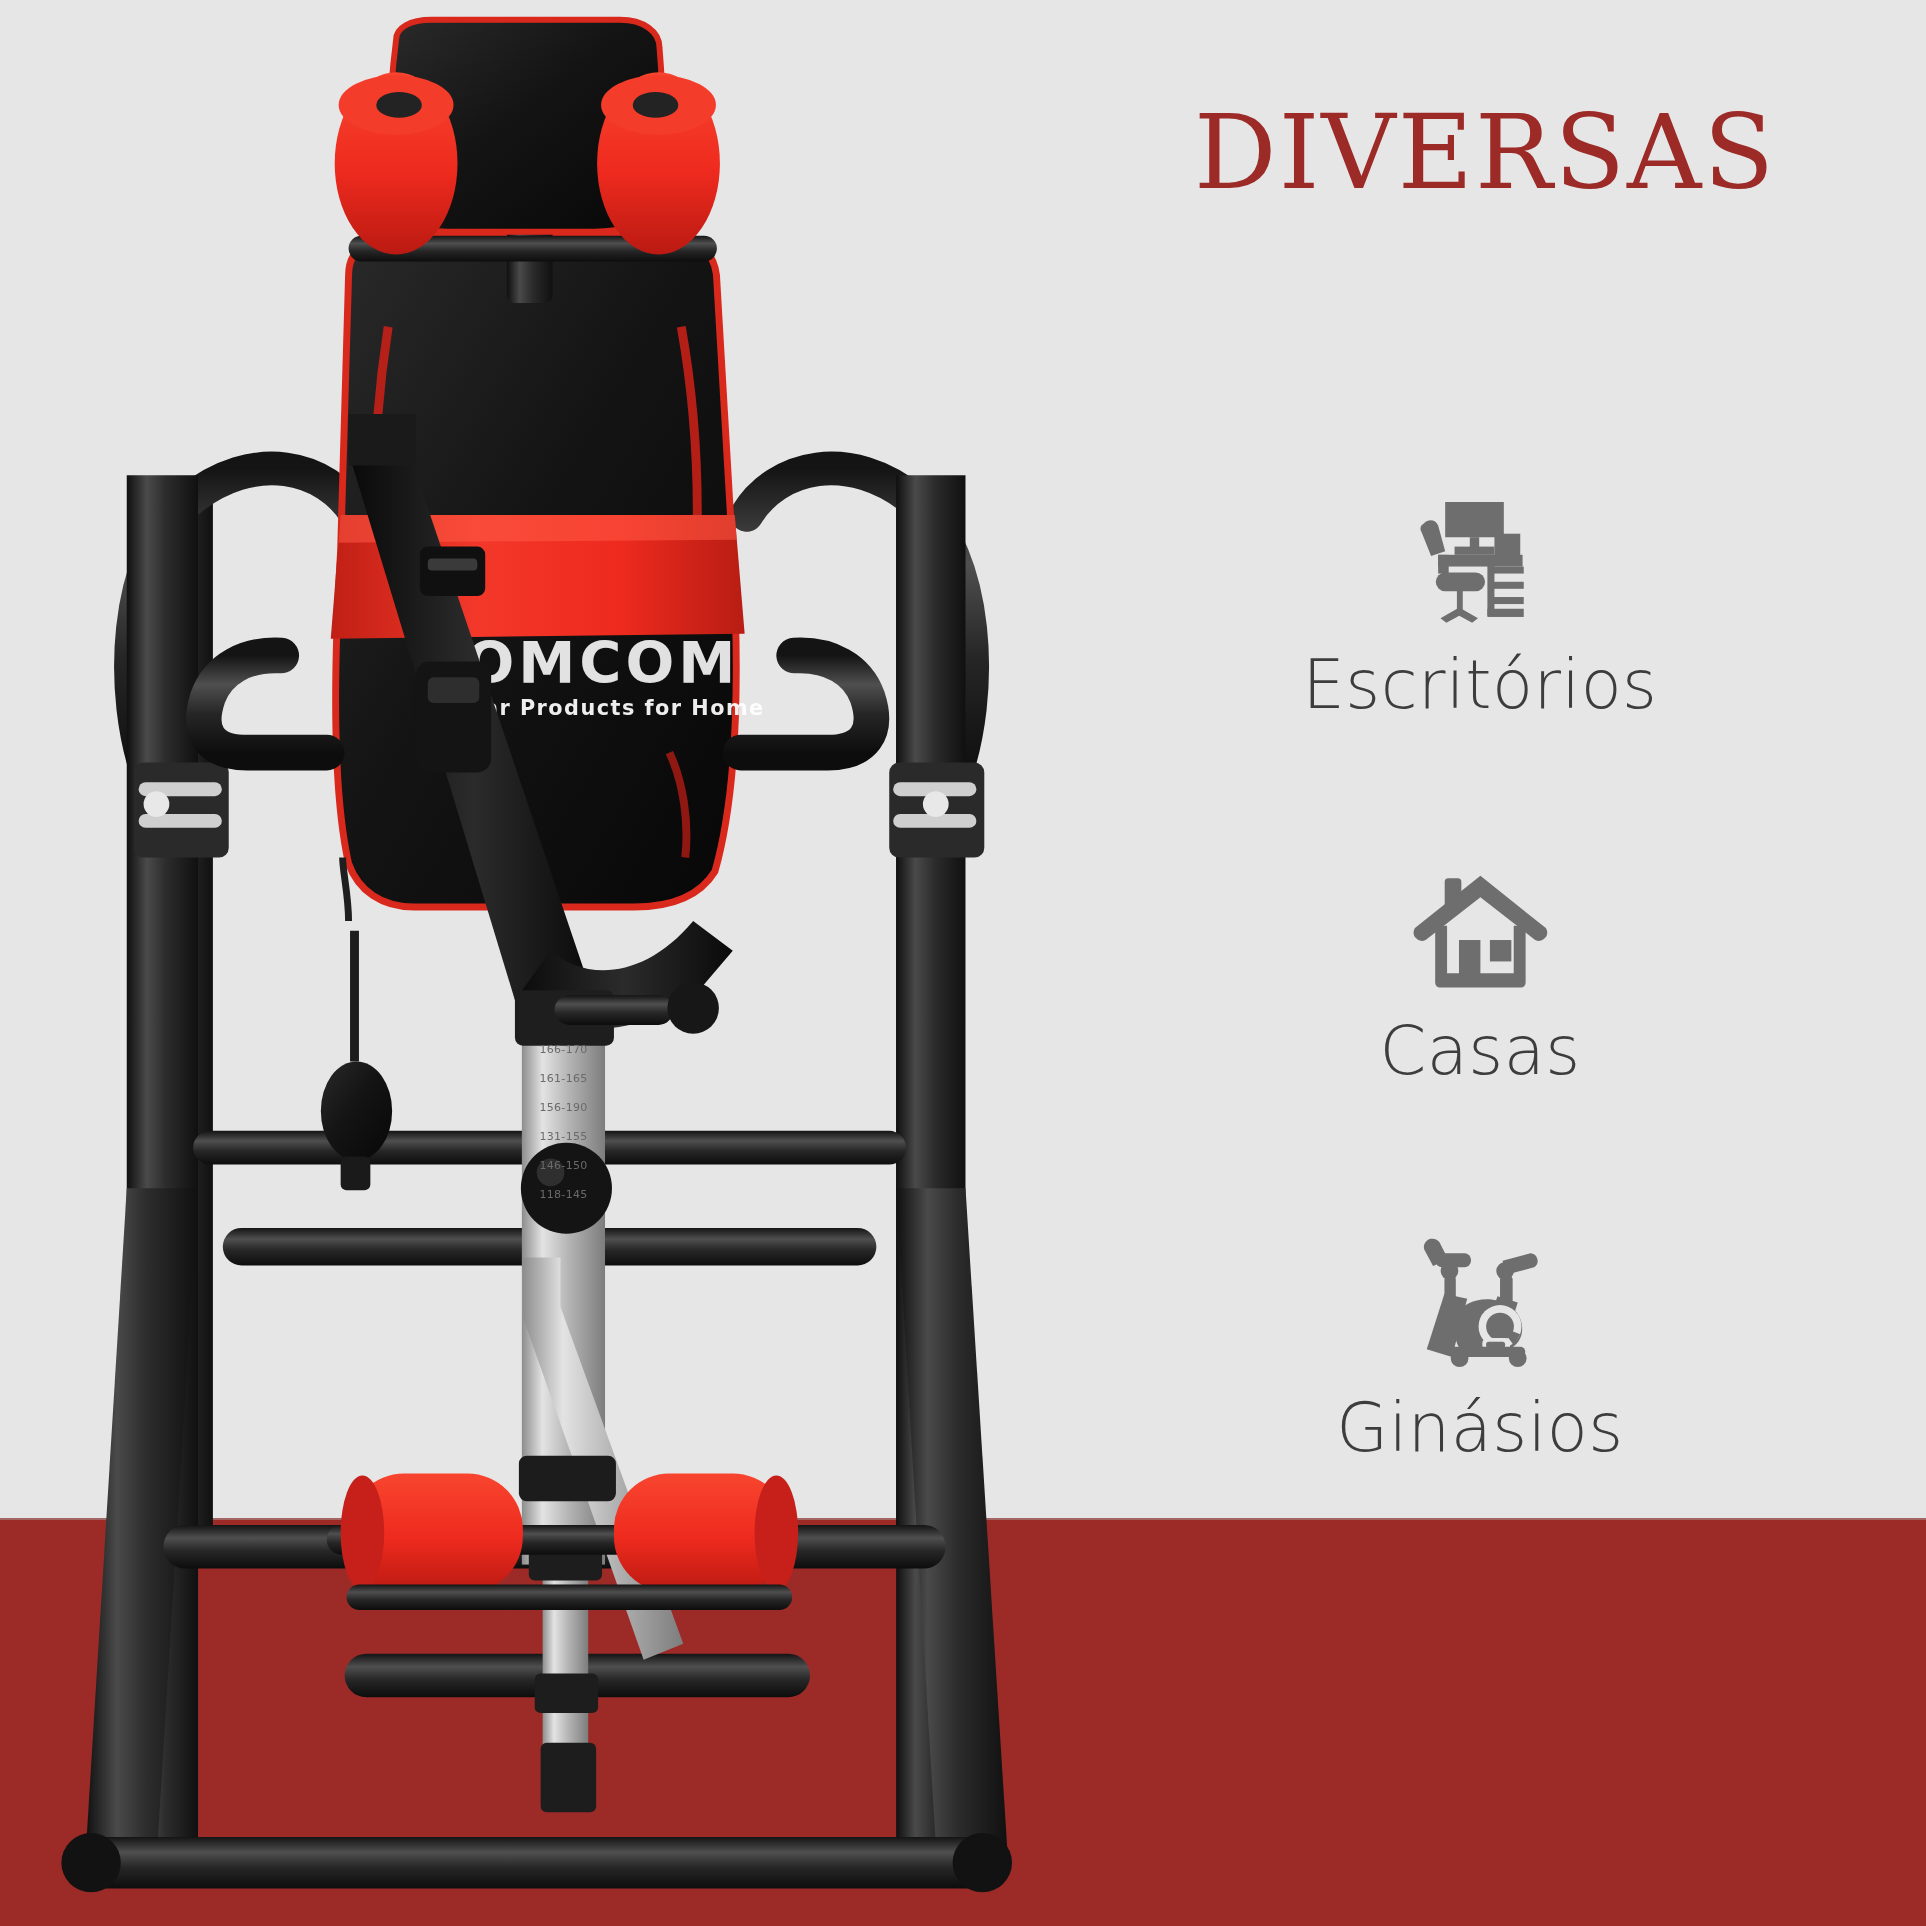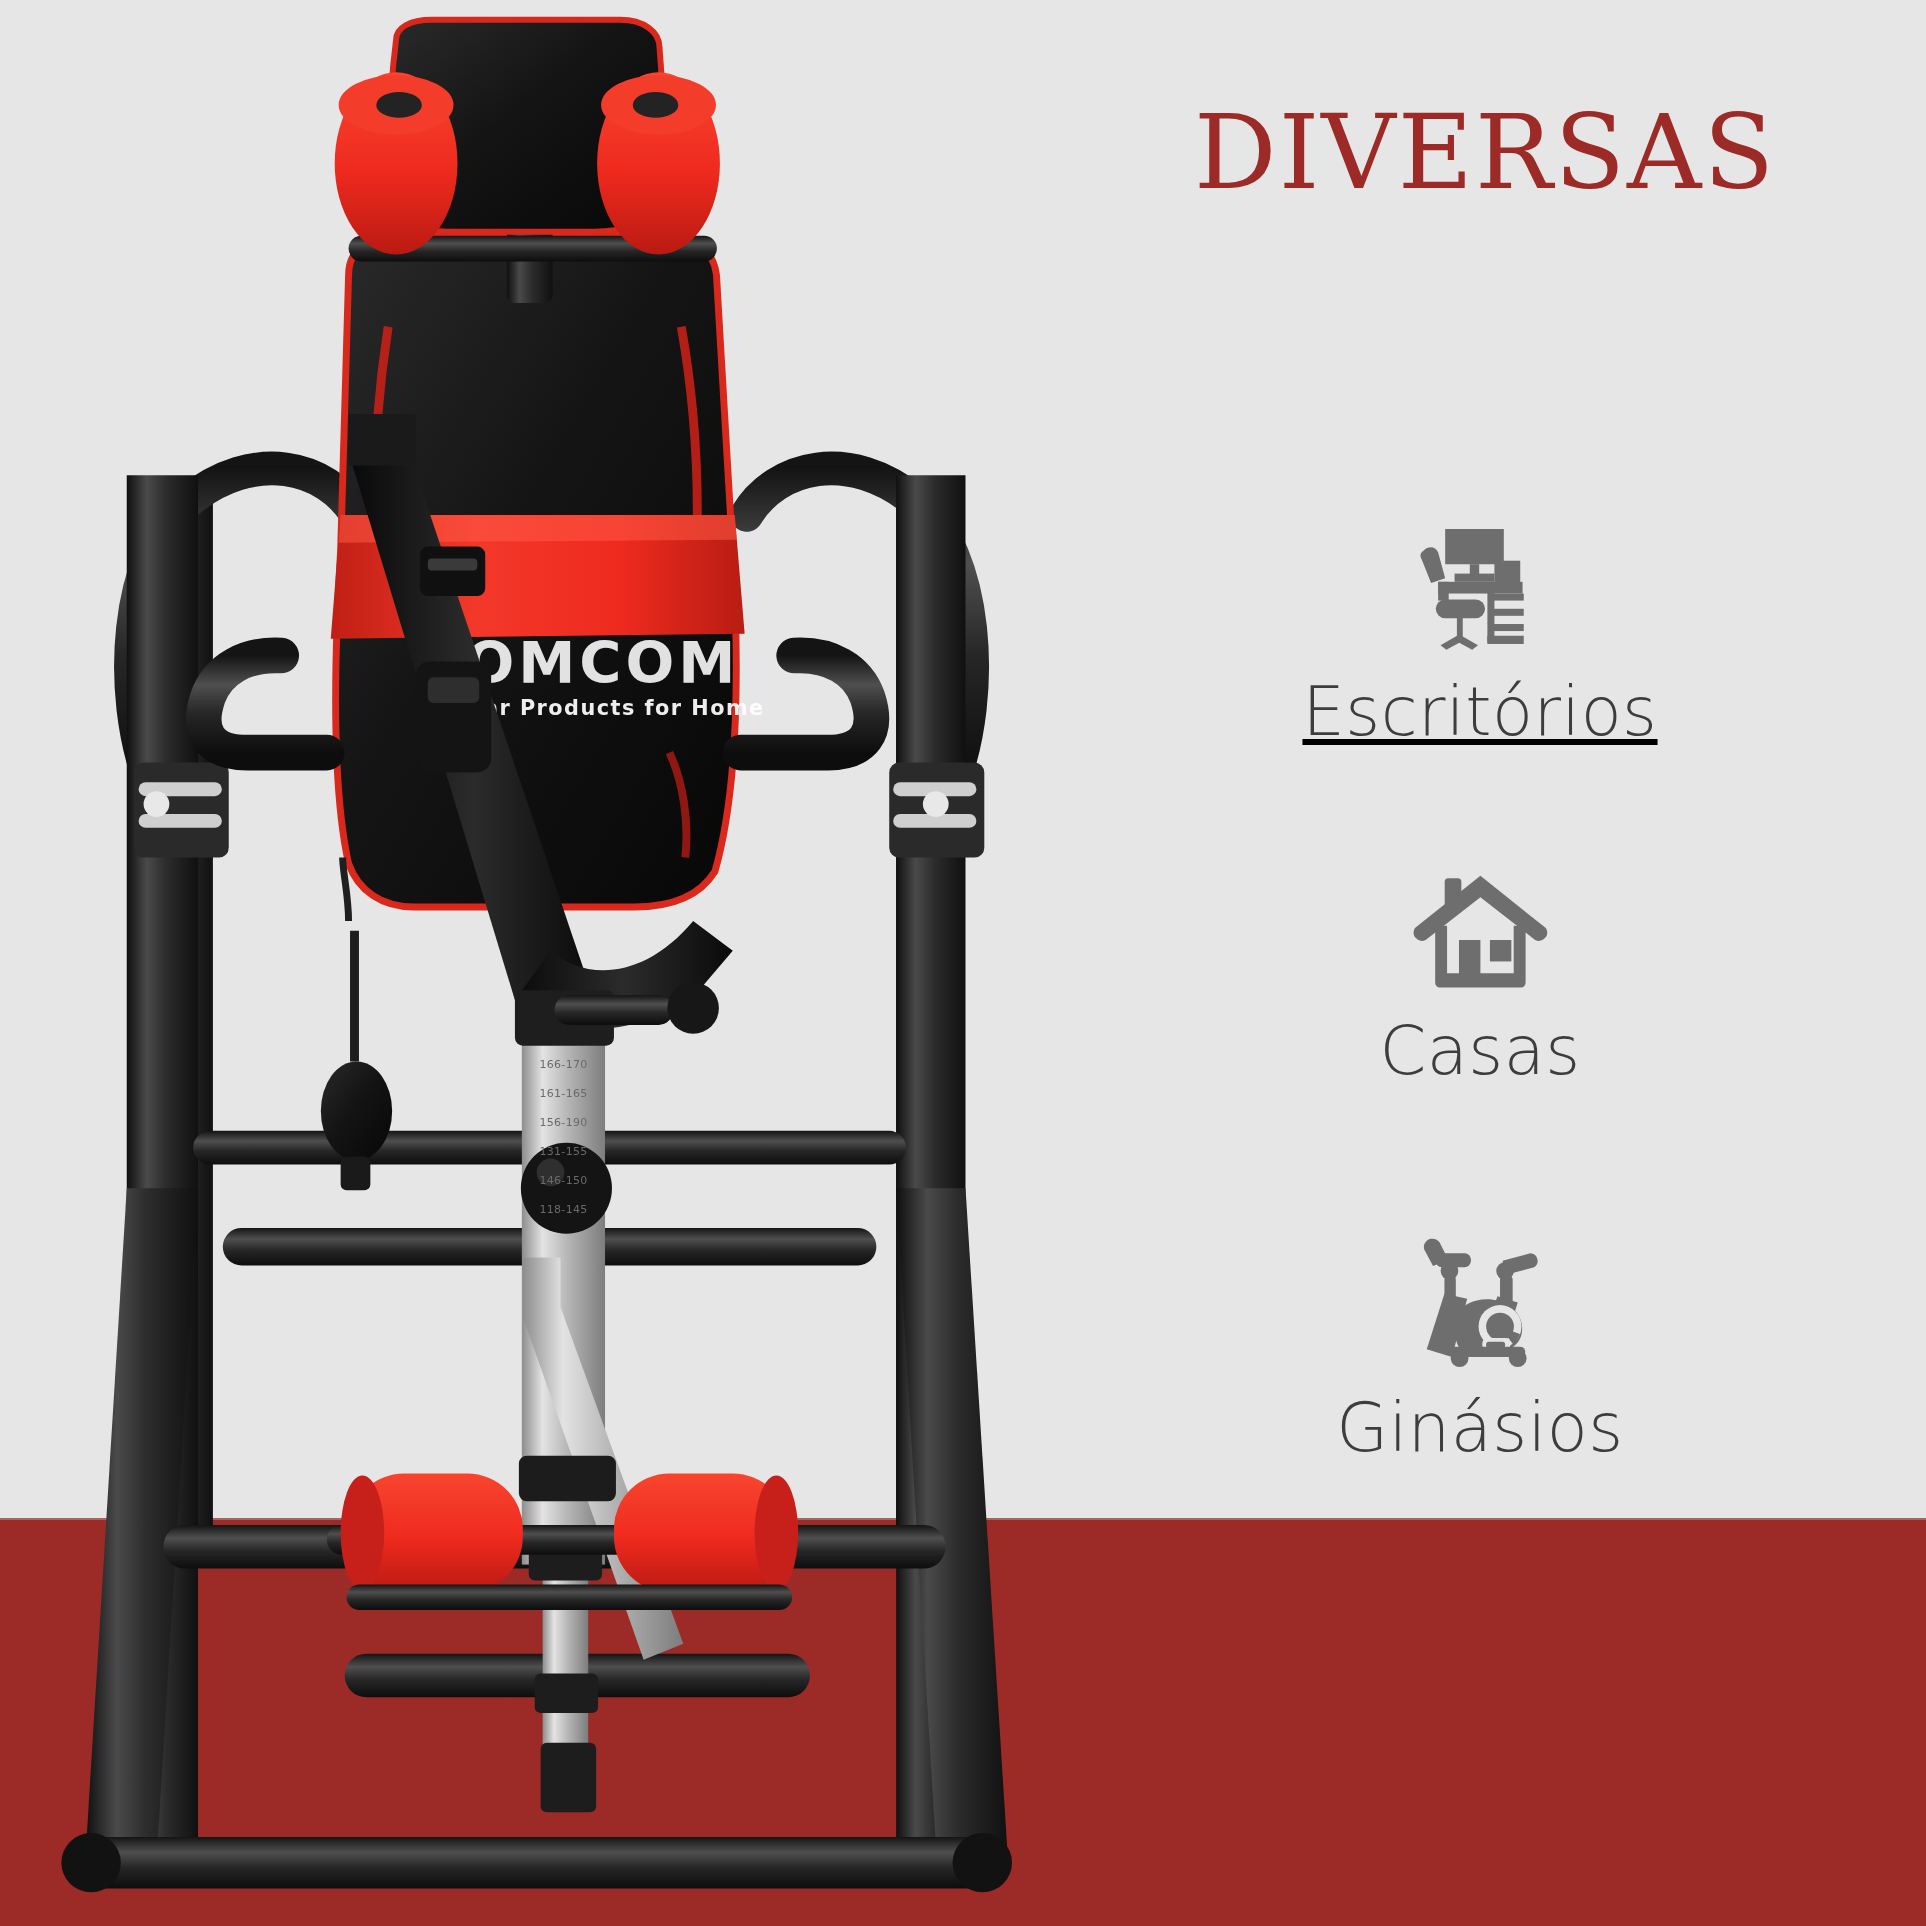--- a/index.html
+++ b/index.html
@@ -56,21 +56,21 @@
     text-transform: uppercase;
   }
   .headline .l2 { display:block; }
 
   .feature {
     position: absolute;
     width: 554px;
     left: 1203px;
     text-align: center;
   }
-  .feature-1 { top: 522px; text-decoration: underline; }
+  .feature-1 { top: 495px; }
   .feature-2 { top: 871px; }
   .feature-3 { top: 1228px; }
 
   .feature .ico {
     display: block;
     margin: 0 auto;
     height: 129px;
   }
   .feature-2 .ico { height: 119px; }
   .feature-3 .ico { height: 139px; }
@@ -88,21 +88,20 @@
 
   
   #product { position: absolute; left: 0; top: 0; }
 
   
   .scale-wrap {
     position: absolute;
     left: 529px;
     top: 1035px;
     width: 69px;
-    margin-top: 15px;
   }
   .scale-wrap div {
     font-family: "DejaVu Sans", sans-serif;
     font-size: 11px;
     color: #6a6a6a;
     letter-spacing: 0.3px;
     height: 29px;
     line-height: 29px;
     text-align: center;
   }

